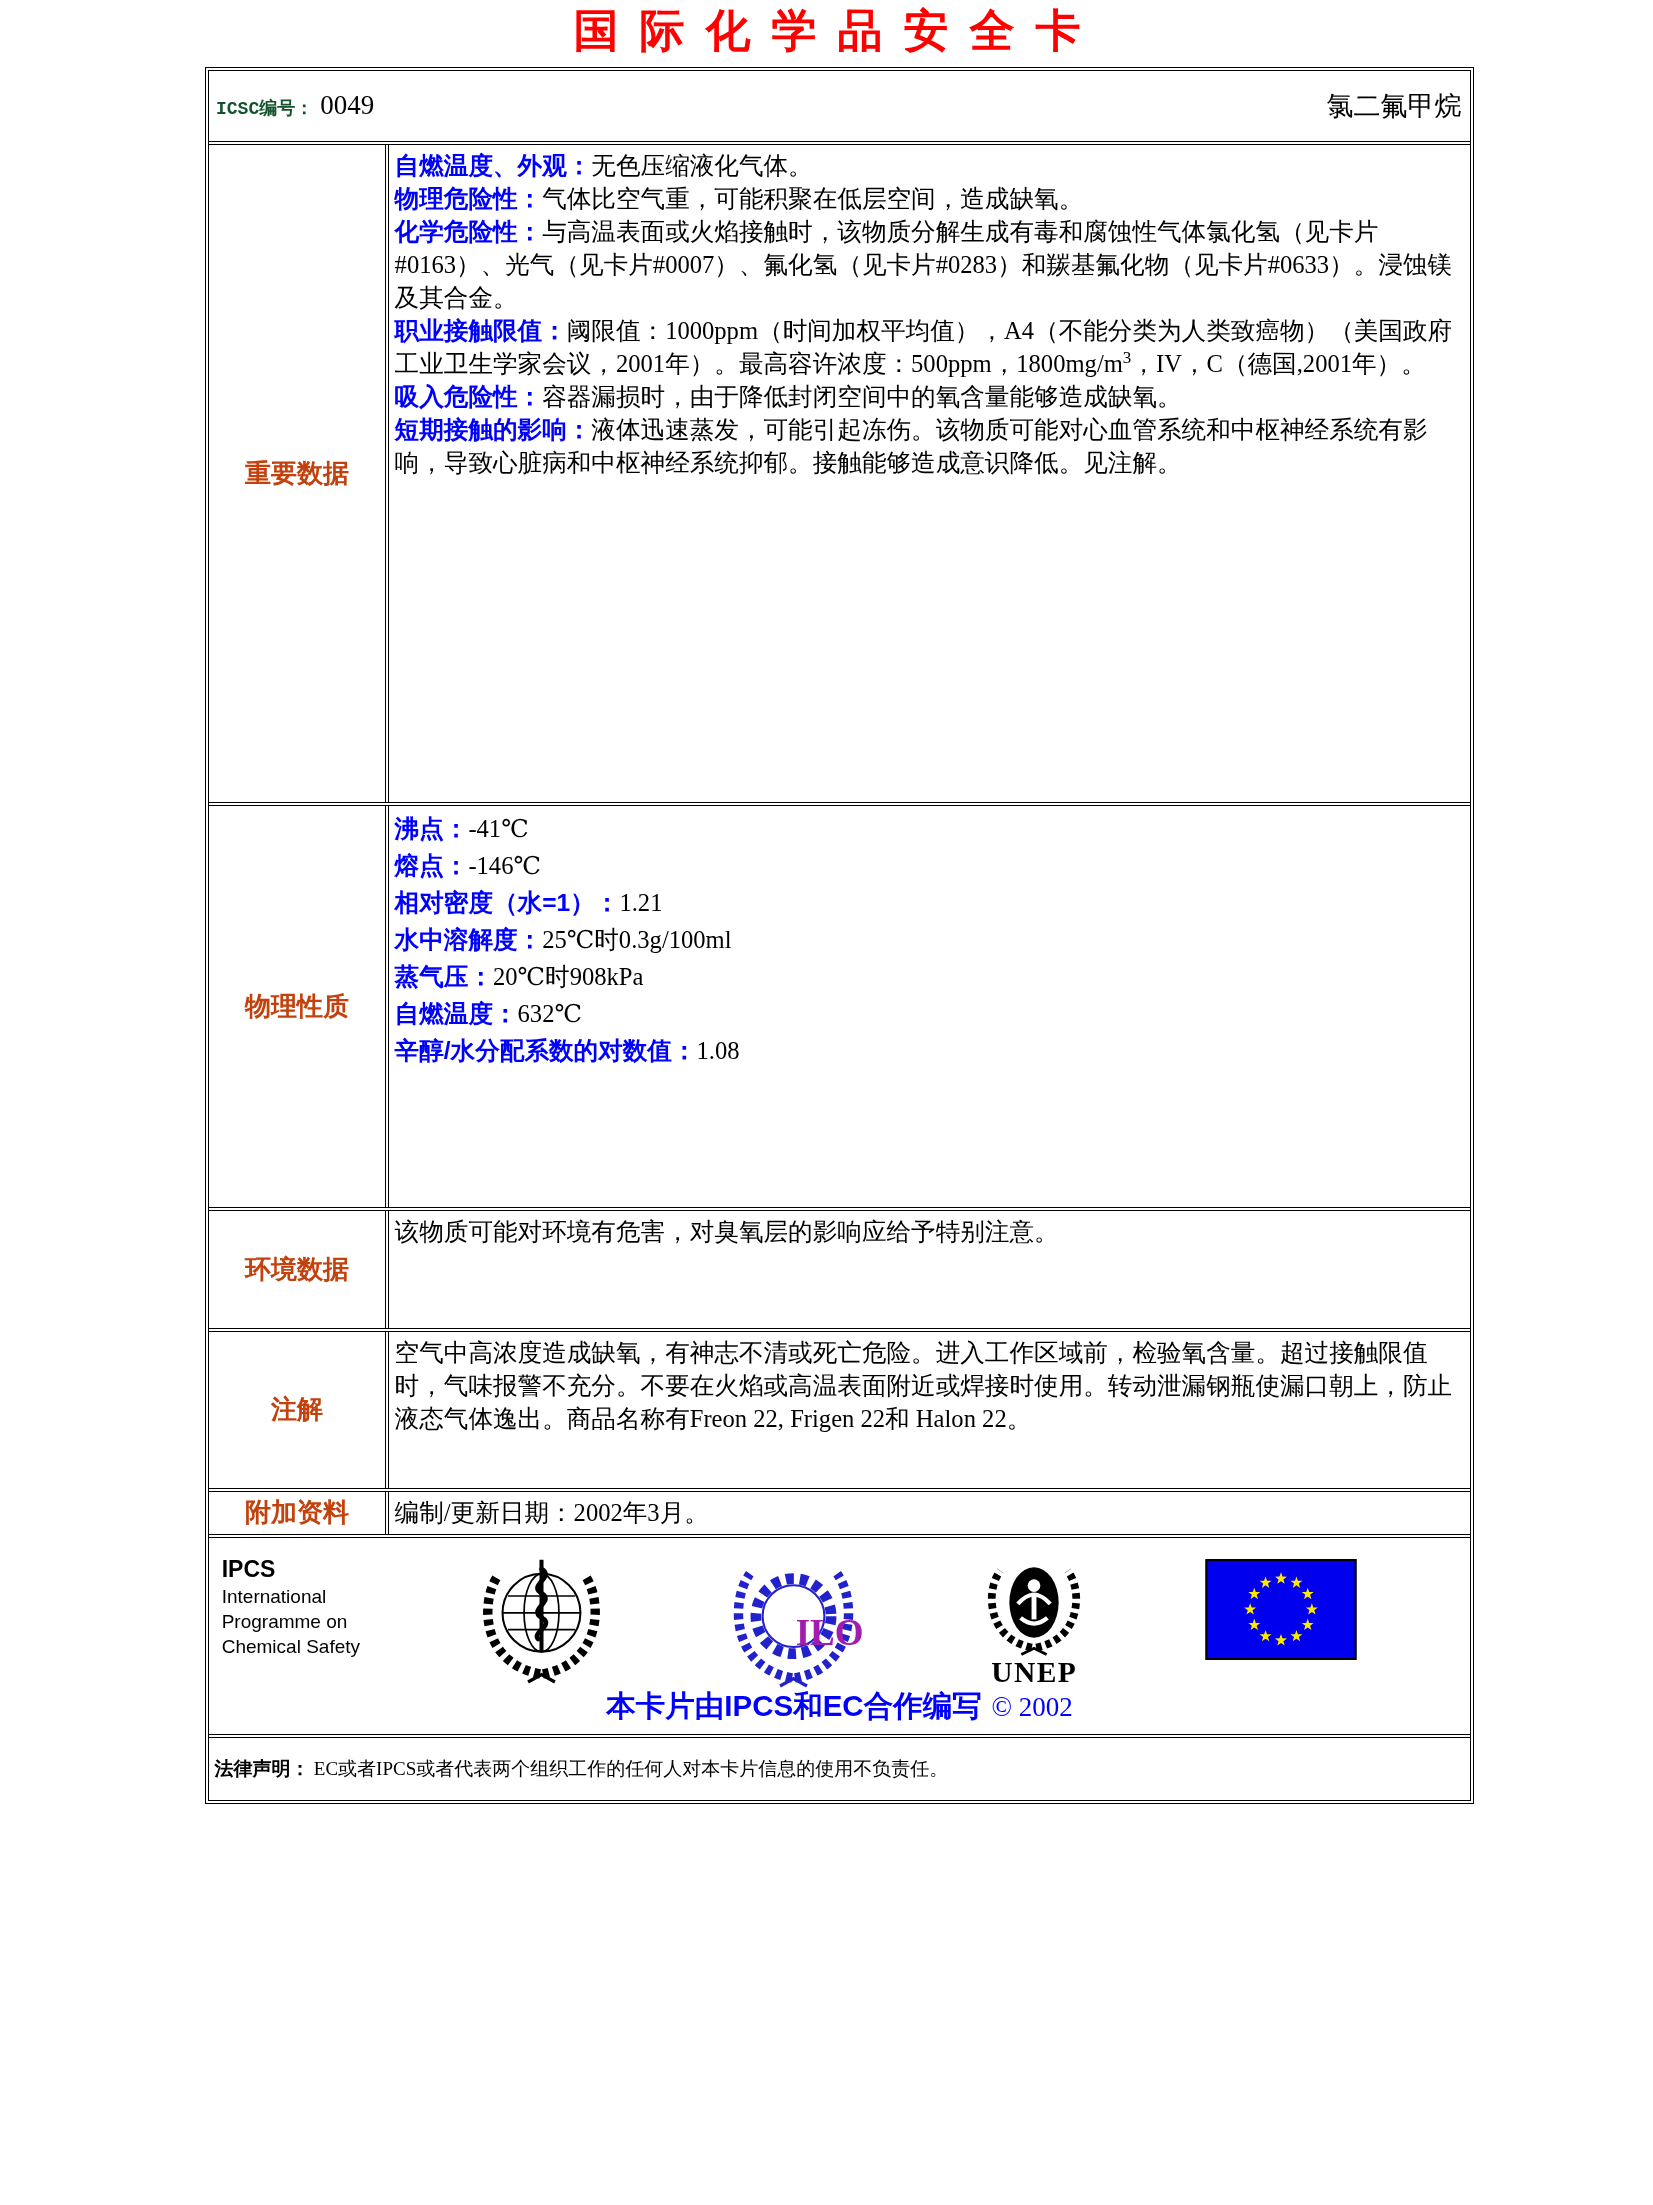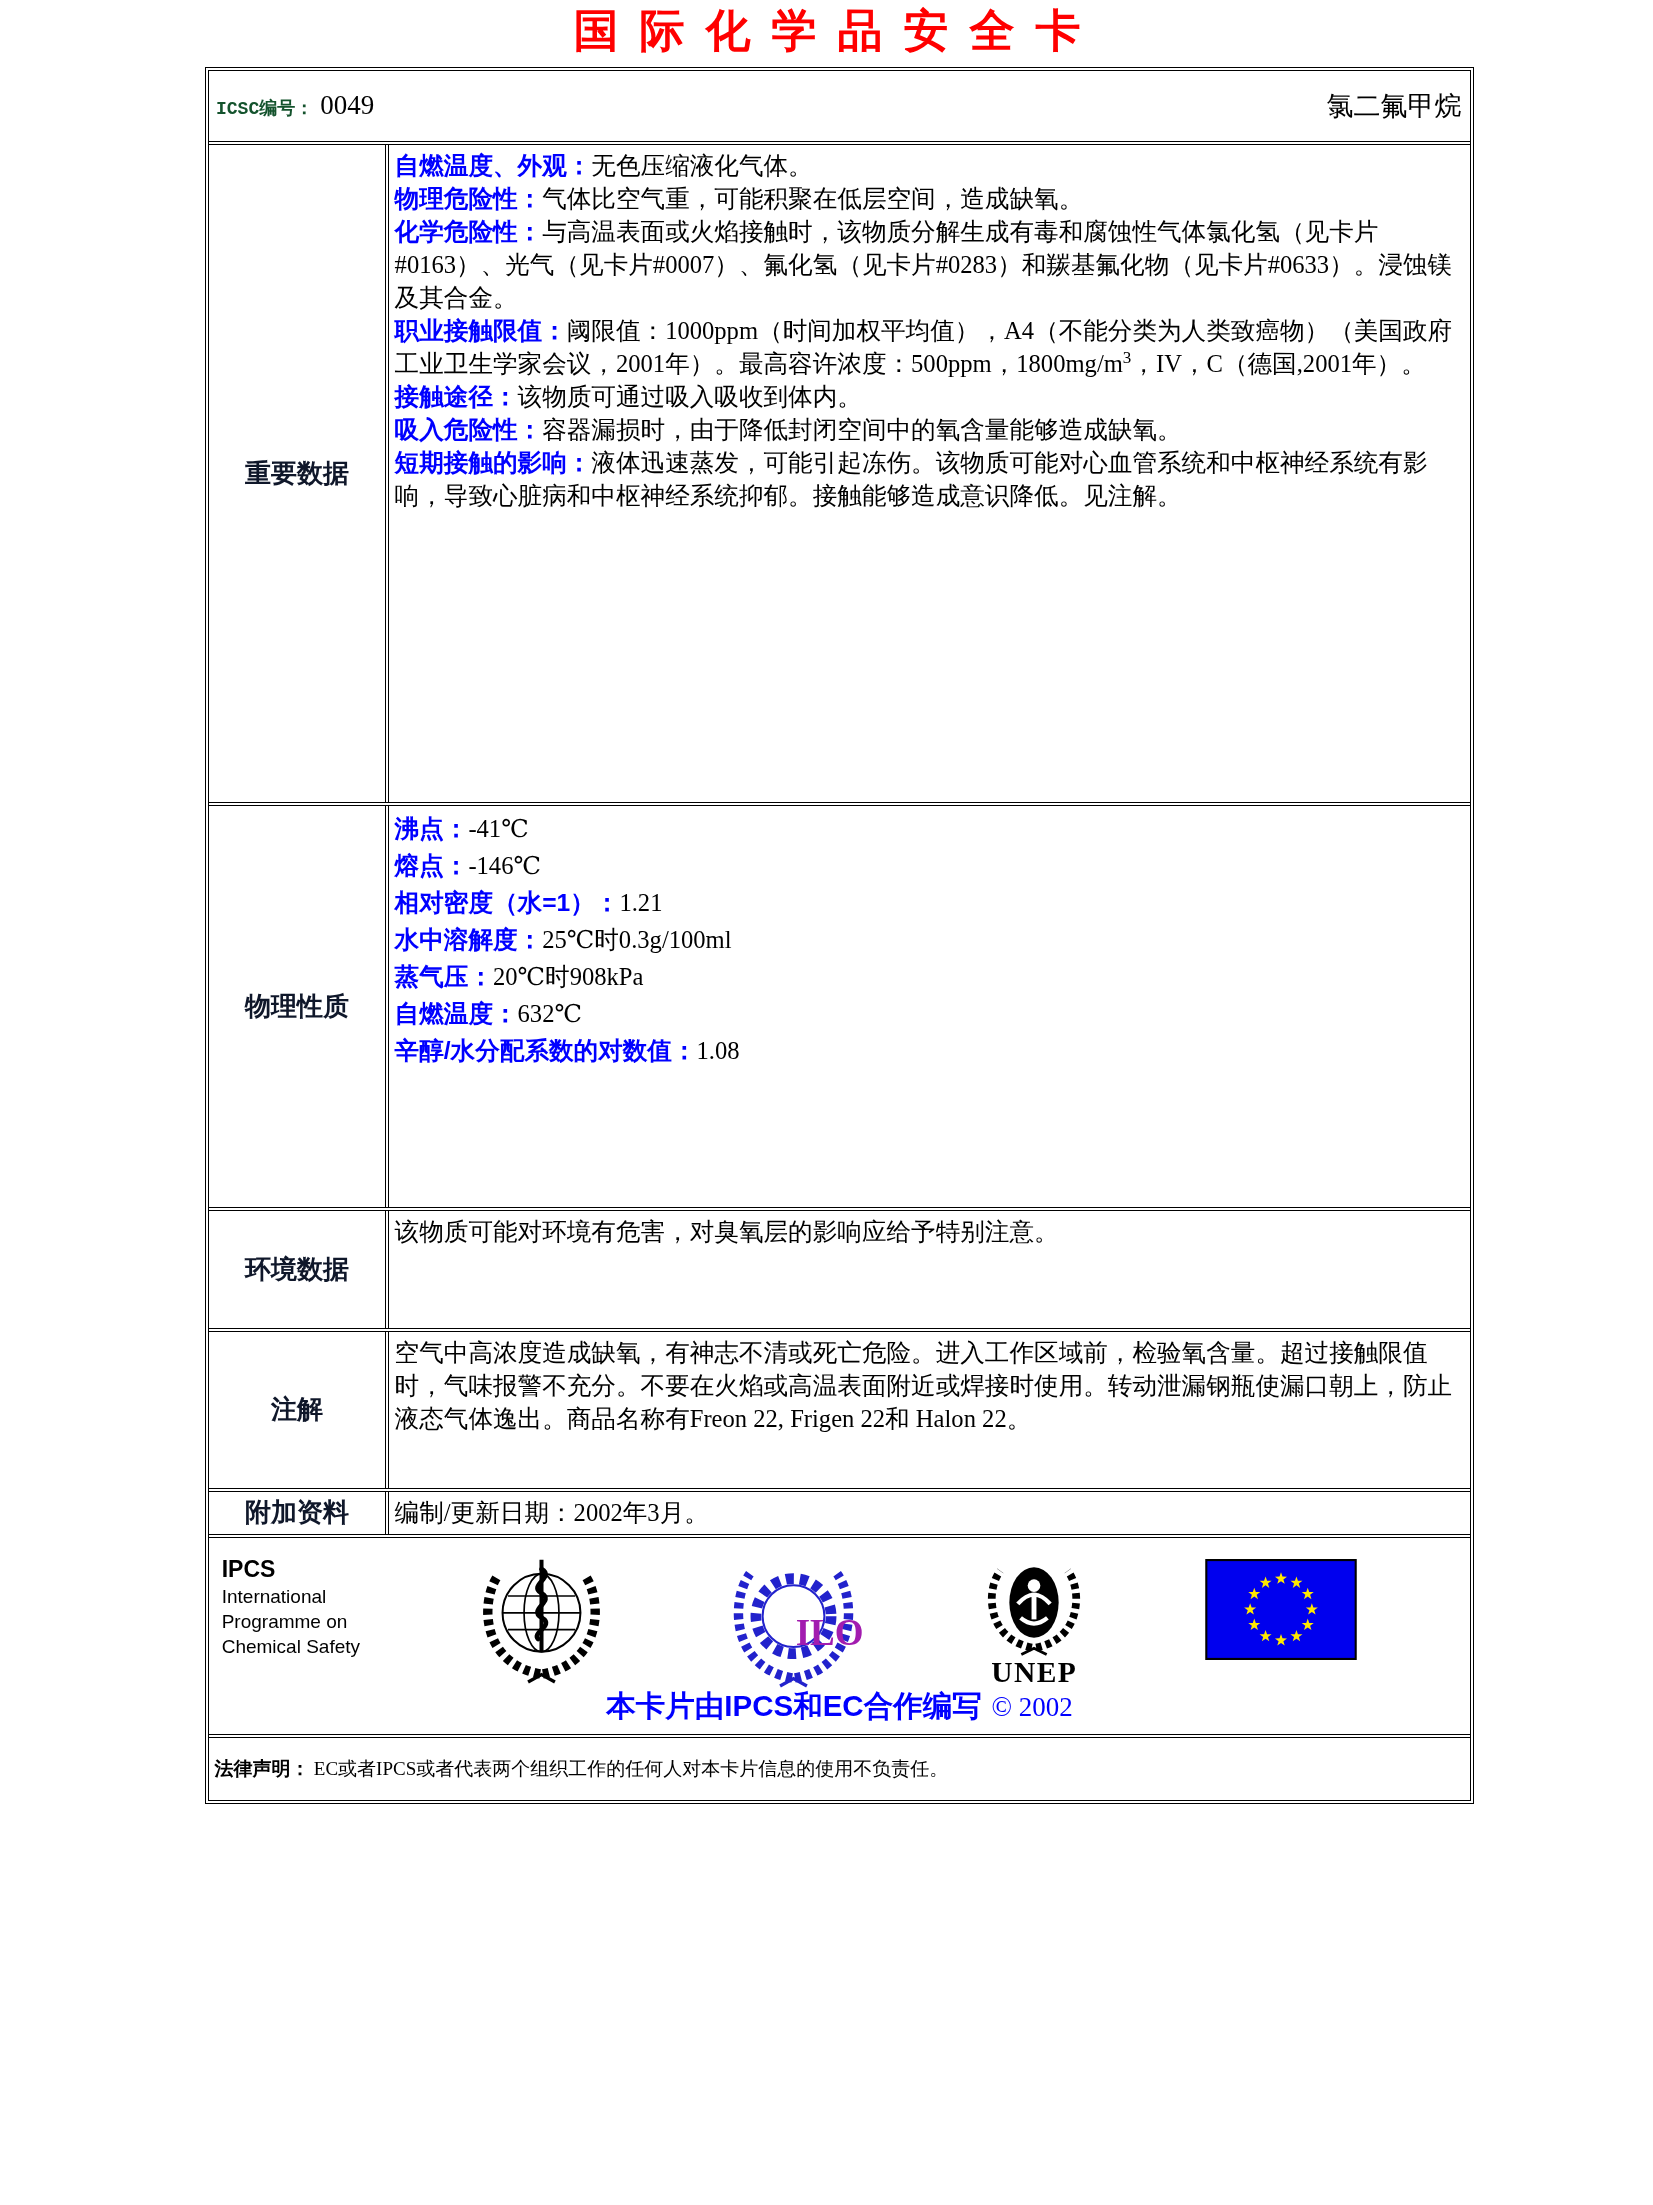--- a/index.html
+++ b/index.html
@@ -42,21 +42,21 @@
     font-size: 18px;
   }
   .icsc-number { margin-left: 7px; font-size: 27px; }
   .chem-name { font-size: 27px; }
 
   
   .section-row { display: grid; grid-template-columns: 180px 1fr; }
   .label-cell {
     border-right: 4.2px double #000;
     display: flex; align-items: center; justify-content: center;
-    color: #0f172a; font-weight: bold;
+    color: #c2410c; font-weight: bold;
     font-family: "Liberation Sans", "DejaVu Sans", sans-serif;
     font-size: 26px;
     text-align: center;
     padding: 2.8px;
   }
   .content-cell {
     padding: 4.2px 8.4px 4.2px 5.6px;
     font-size: 24.6px;
     line-height: 33px;
   }
@@ -148,21 +148,20 @@
     <span class="chem-name">氯二氟甲烷</span>
   </div>
 
   <div class="row section-row row-important">
     <div class="label-cell">重要数据</div>
     <div class="content-cell">
       <p><span class="blue-label">自燃温度、外观：</span><span>无色压缩液化气体。</span></p>
       <p><span class="blue-label">物理危险性：</span><span>气体比空气重，可能积聚在低层空间，造成缺氧。</span></p>
       <p><span class="blue-label">化学危险性：</span><span>与高温表面或火焰接触时，该物质分解生成有毒和腐蚀性气体氯化氢（见卡片#0163）、光气（见卡片#0007）、氟化氢（见卡片#0283）和羰基氟化物（见卡片#0633）。浸蚀镁及其合金。</span></p>
       <p><span class="blue-label">职业接触限值：</span><span>阈限值：1000ppm（时间加权平均值），A4（不能分类为人类致癌物）（美国政府工业卫生学家会议，2001年）。最高容许浓度：500ppm，1800mg/m</span><sup>3</sup><span>，IV，C（德国,2001年）。</span></p>
-      <p><span class="blue-label">接触途径：</span><span>该物质可通过吸入吸收到体内。</span></p>
       <p><span class="blue-label">吸入危险性：</span><span>容器漏损时，由于降低封闭空间中的氧含量能够造成缺氧。</span></p>
       <p><span class="blue-label">短期接触的影响：</span><span>液体迅速蒸发，可能引起冻伤。该物质可能对心血管系统和中枢神经系统有影响，导致心脏病和中枢神经系统抑郁。接触能够造成意识降低。见注解。</span></p>
     </div>
   </div>
 
   <div class="row section-row row-physical">
     <div class="label-cell">物理性质</div>
     <div class="content-cell physical-list">
       <p><span class="blue-label">沸点：</span><span>-41℃</span></p>
       <p><span class="blue-label">熔点：</span><span>-146℃</span></p>

